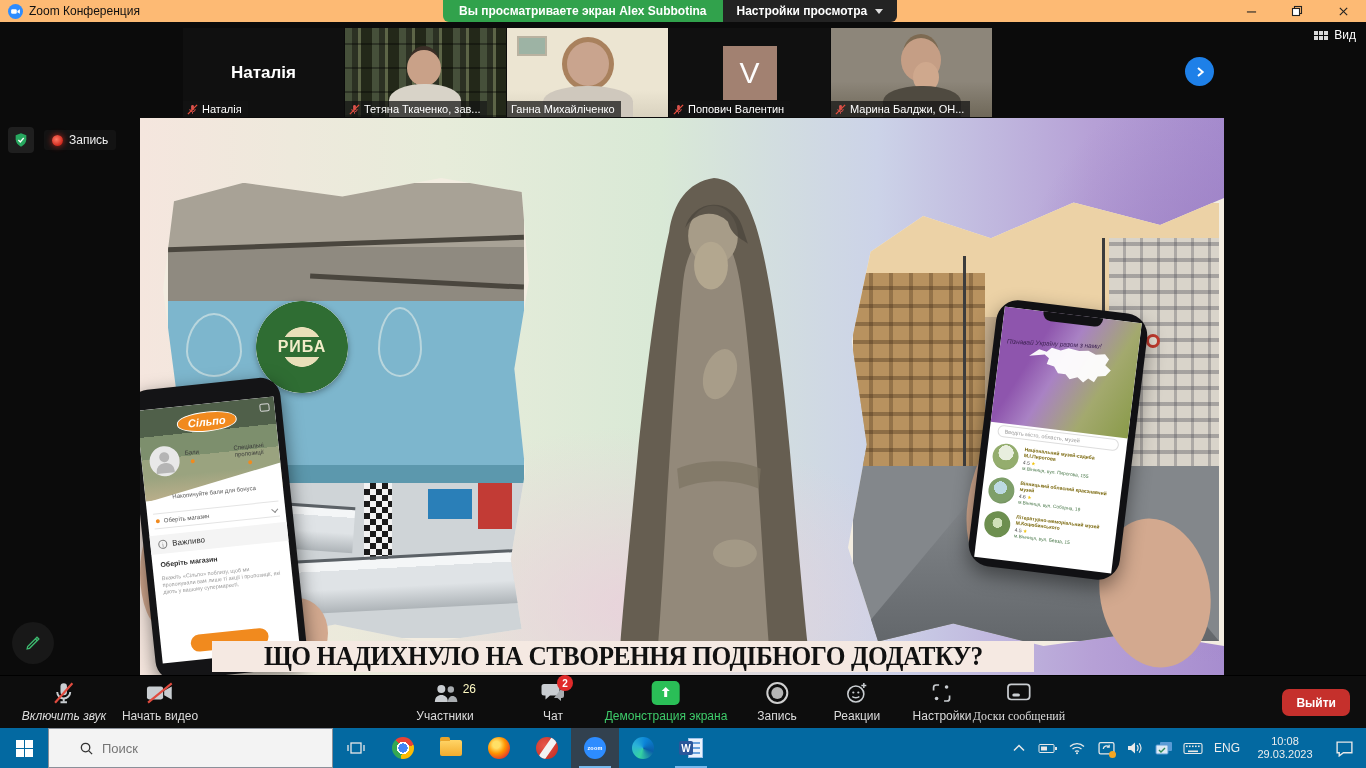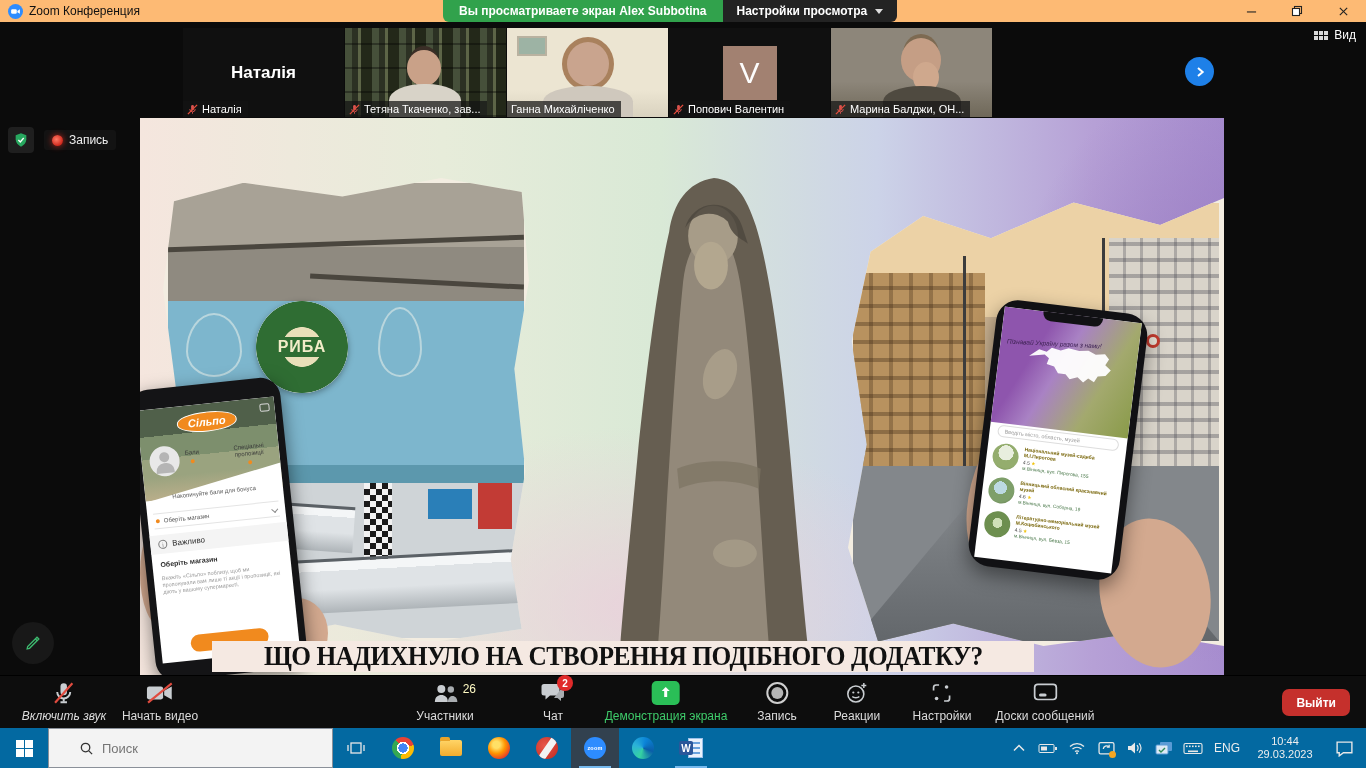--- a/index.html
+++ b/index.html
@@ -530,21 +530,21 @@
         <svg width="24" height="24" viewBox="0 0 24 24" fill="none" stroke="#c9cdd1" stroke-width="1.7">
             <path d="M9.5 4H6.5A2.5 2.5 0 0 0 4 6.5v3"></path>
             <path d="M14.5 20h3a2.5 2.5 0 0 0 2.5-2.5v-3"></path>
             <circle cx="17" cy="6" r="1.8" fill="#c9cdd1" stroke="none"></circle>
             <circle cx="7" cy="17.5" r="1.8" fill="#c9cdd1" stroke="none"></circle>
           </svg>
       </span>
       <span>Настройки</span>
     </div>
 
-    <div class="ti" style="left:1045px;">
+    <div class="ti" style="left:1019px;font-family:Liberation Serif, serif;">
       <span class="ico">
         <svg width="26" height="22" viewBox="0 0 24 20" fill="none">
             <rect x="2" y="2" width="20" height="14" rx="3" stroke="#c9cdd1" stroke-width="1.6"></rect>
             <rect x="6" y="10.5" width="7" height="2.8" rx="1.4" fill="#c9cdd1"></rect>
           </svg>
       </span>
       <span>Доски сообщений</span>
     </div>
 
     <button class="leave-btn">Выйти</button>
@@ -652,21 +652,21 @@
               <rect x="6" y="3" width="1.6" height="1.6"></rect>
               <rect x="9" y="3" width="1.6" height="1.6"></rect>
               <rect x="12" y="3" width="1.6" height="1.6"></rect>
               <rect x="15" y="3" width="1.6" height="1.6"></rect>
               <rect x="5" y="8" width="10" height="1.6"></rect>
             </g>
           </svg>
       </div>
       <div class="lang">ENG</div>
       <div class="clock">
-        <div>10:44</div>
+        <div>10:08</div>
         <div>29.03.2023</div>
       </div>
       <div class="tray-ico" style="width:36px;">
         <svg width="19" height="17" viewBox="0 0 18 16" fill="none" stroke="#e8e8e8" stroke-width="1.3">
             <path d="M2 2h14v10H8l-4 3v-3H2z"></path>
           </svg>
       </div>
     </div>
   </div>
 </div>

